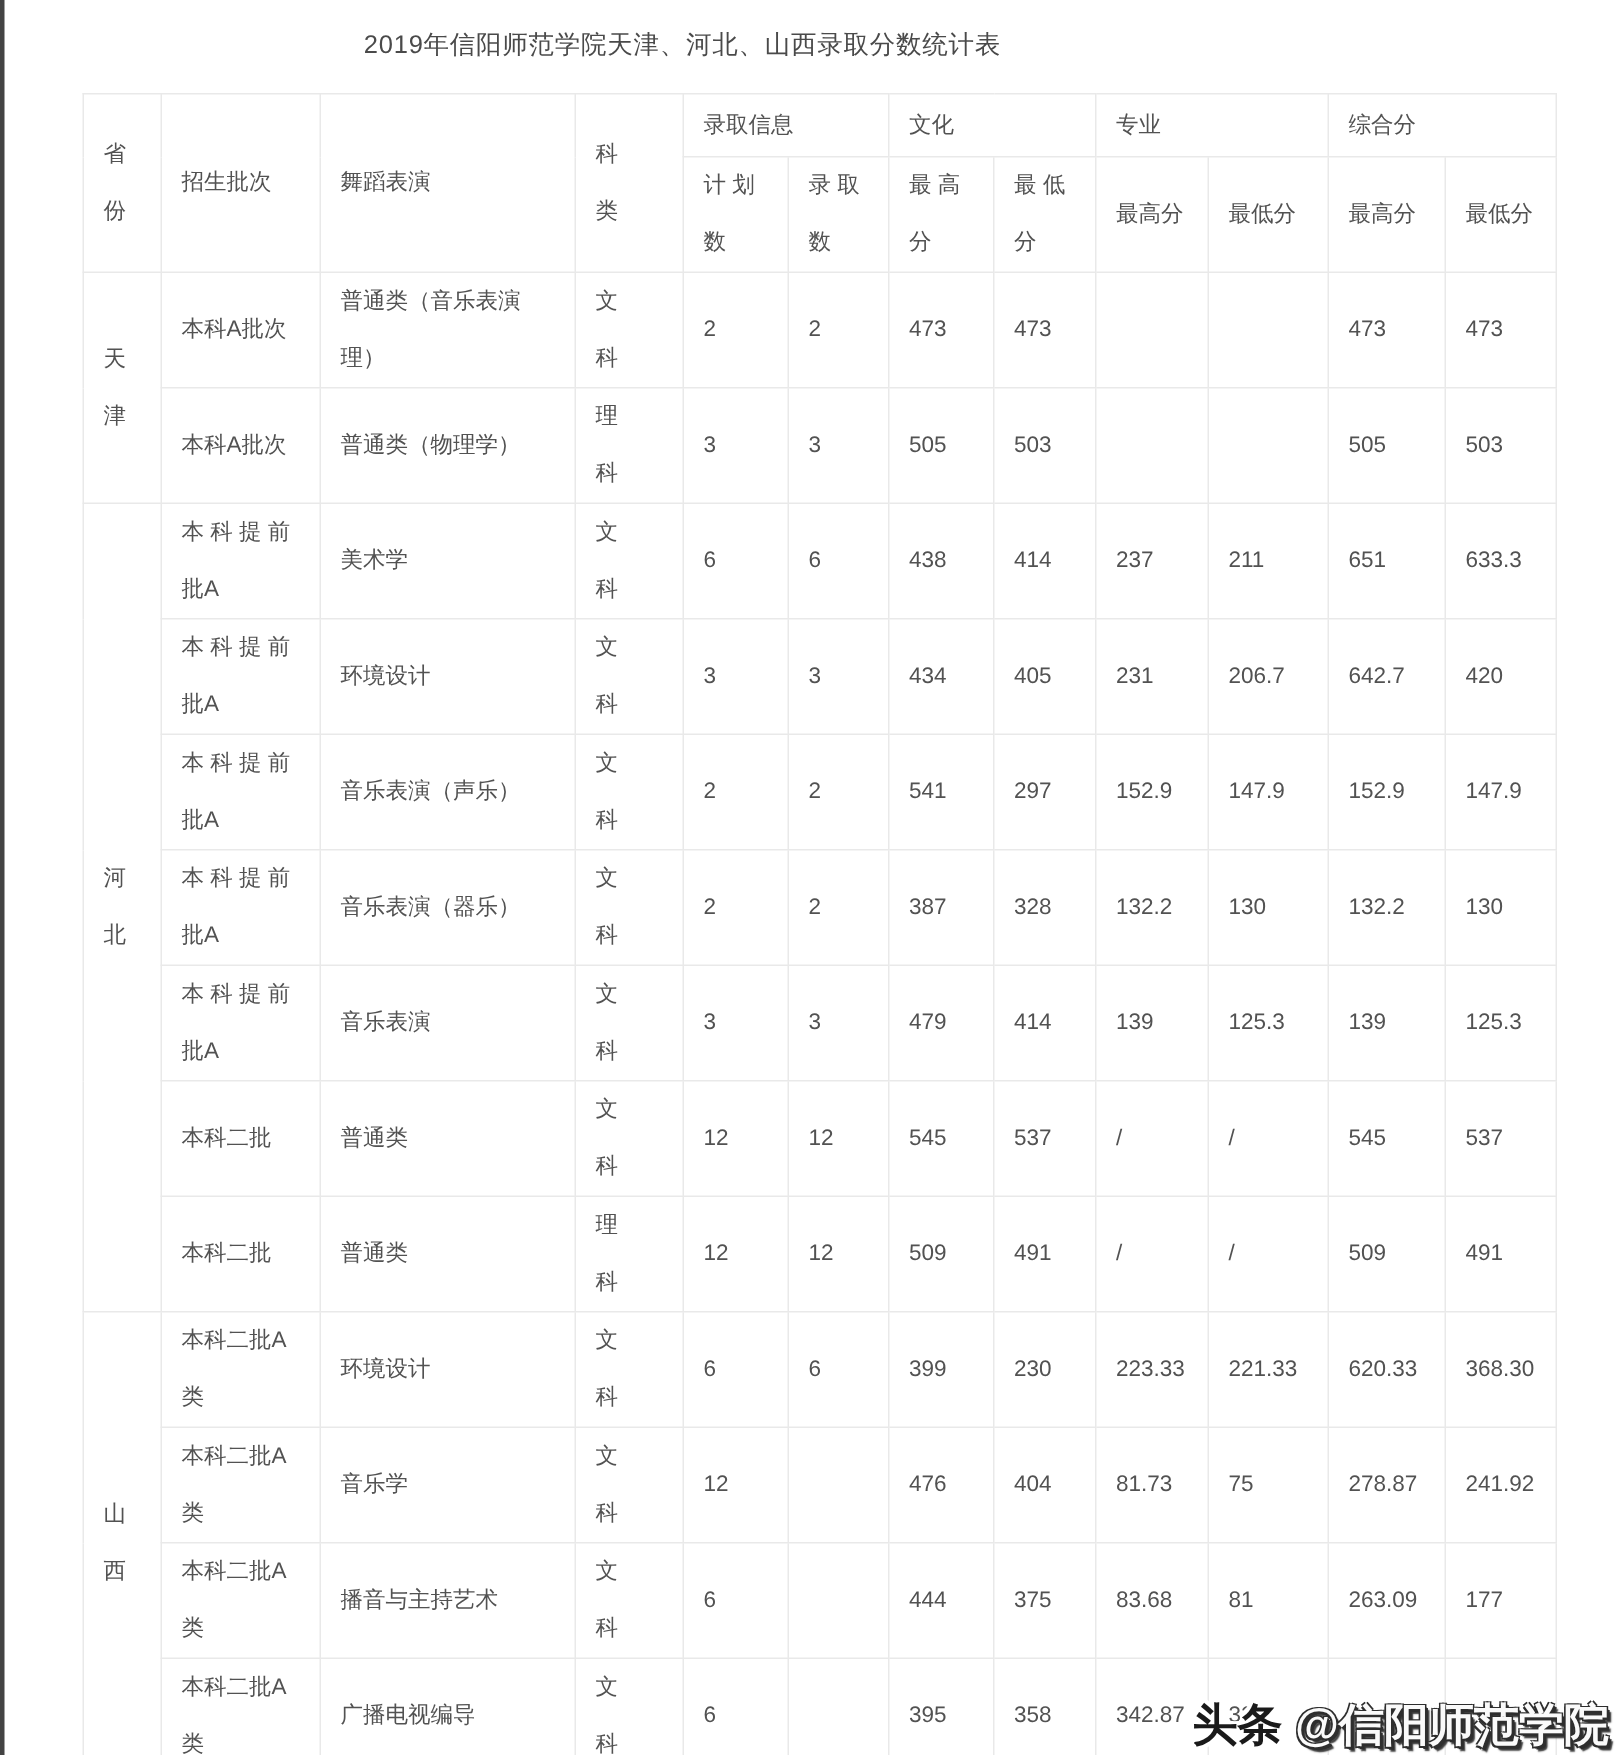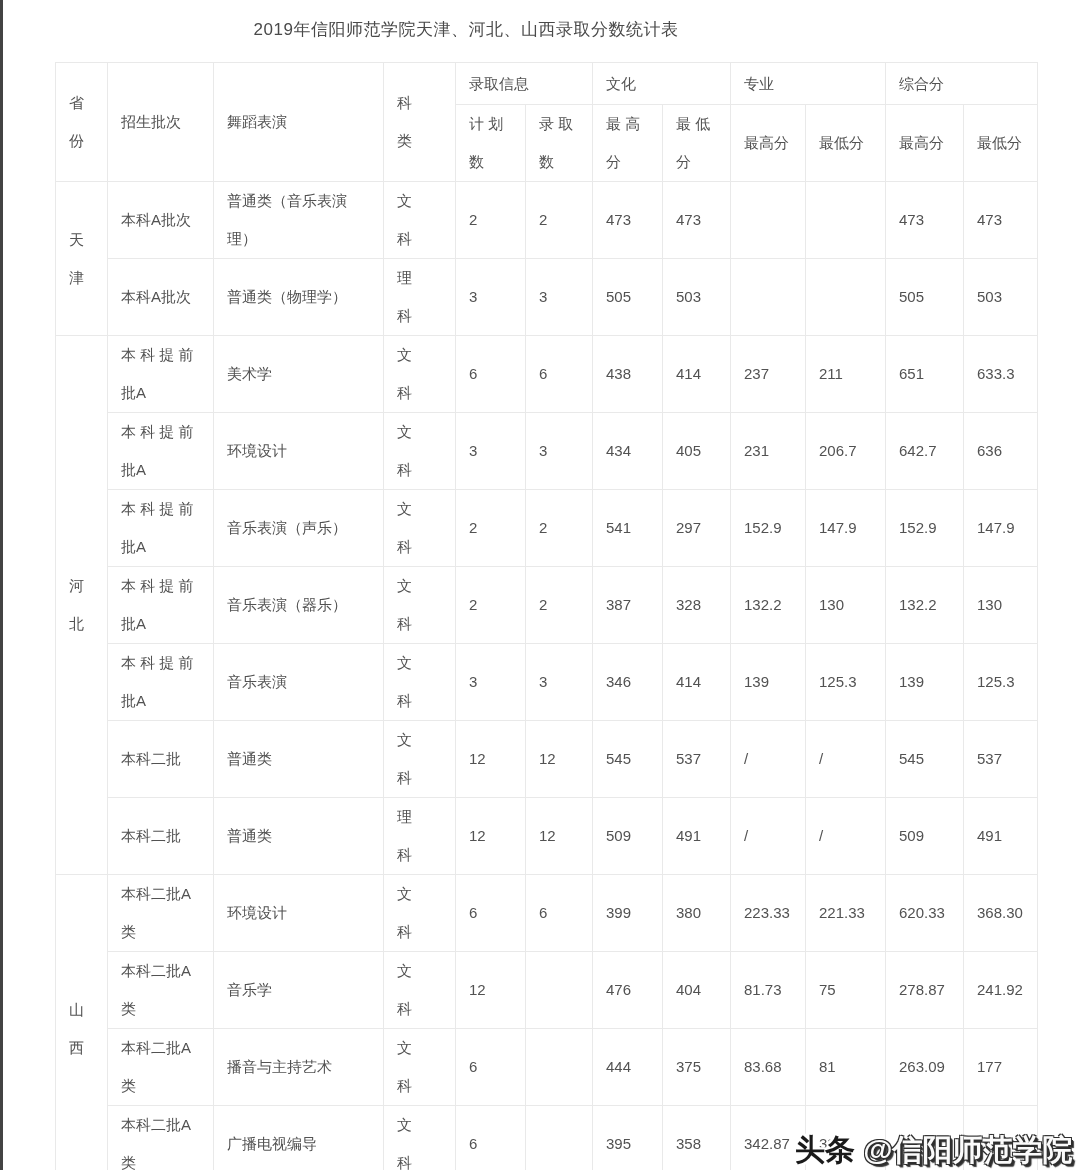--- a/index.html
+++ b/index.html
@@ -8,21 +8,20 @@
     background:#ffffff;
     font-family:"Liberation Sans","DejaVu Sans",sans-serif;
   }
   .left-edge{
     position:absolute;left:0;top:0;width:3px;height:1170px;background:#434343;
   }
   .page-title{
     position:absolute;top:18px;left:0;width:910px;
     text-align:center;font-size:17px;font-weight:500;color:#4a4a4a;
     letter-spacing:0.5px;
-    margin-left:11px;
   }
   table.scores{
     position:absolute;left:55px;top:62px;width:982px;
     border-collapse:collapse;table-layout:fixed;
   }
   .scores th,.scores td{
     border:1px solid #e9e9e9;
     padding:0 2px 0 13px;
     text-align:left;vertical-align:middle;
     font-size:15px;font-weight:400;color:#525252;
@@ -152,21 +151,21 @@
         <td>环境设计</td>
         <td>文
 科</td>
         <td>3</td>
         <td>3</td>
         <td>434</td>
         <td>405</td>
         <td>231</td>
         <td>206.7</td>
         <td>642.7</td>
-        <td>636</td>
+        <td>420</td>
       </tr>
       <tr>
         <td>本 科 提 前
 批A</td>
         <td>音乐表演（声乐）</td>
         <td>文
 科</td>
         <td>2</td>
         <td>2</td>
         <td>541</td>
@@ -192,21 +191,21 @@
         <td>130</td>
       </tr>
       <tr>
         <td>本 科 提 前
 批A</td>
         <td>音乐表演</td>
         <td>文
 科</td>
         <td>3</td>
         <td>3</td>
-        <td>346</td>
+        <td>479</td>
         <td>414</td>
         <td>139</td>
         <td>125.3</td>
         <td>139</td>
         <td>125.3</td>
       </tr>
       <tr>
         <td>本科二批</td>
         <td>普通类</td>
         <td>文
@@ -238,21 +237,21 @@
         <td rowspan="4">山
 西</td>
         <td>本科二批A
 类</td>
         <td>环境设计</td>
         <td>文
 科</td>
         <td>6</td>
         <td>6</td>
         <td>399</td>
-        <td>380</td>
+        <td>230</td>
         <td>223.33</td>
         <td>221.33</td>
         <td>620.33</td>
         <td>368.30</td>
       </tr>
       <tr>
         <td>本科二批A
 类</td>
         <td>音乐学</td>
         <td>文

